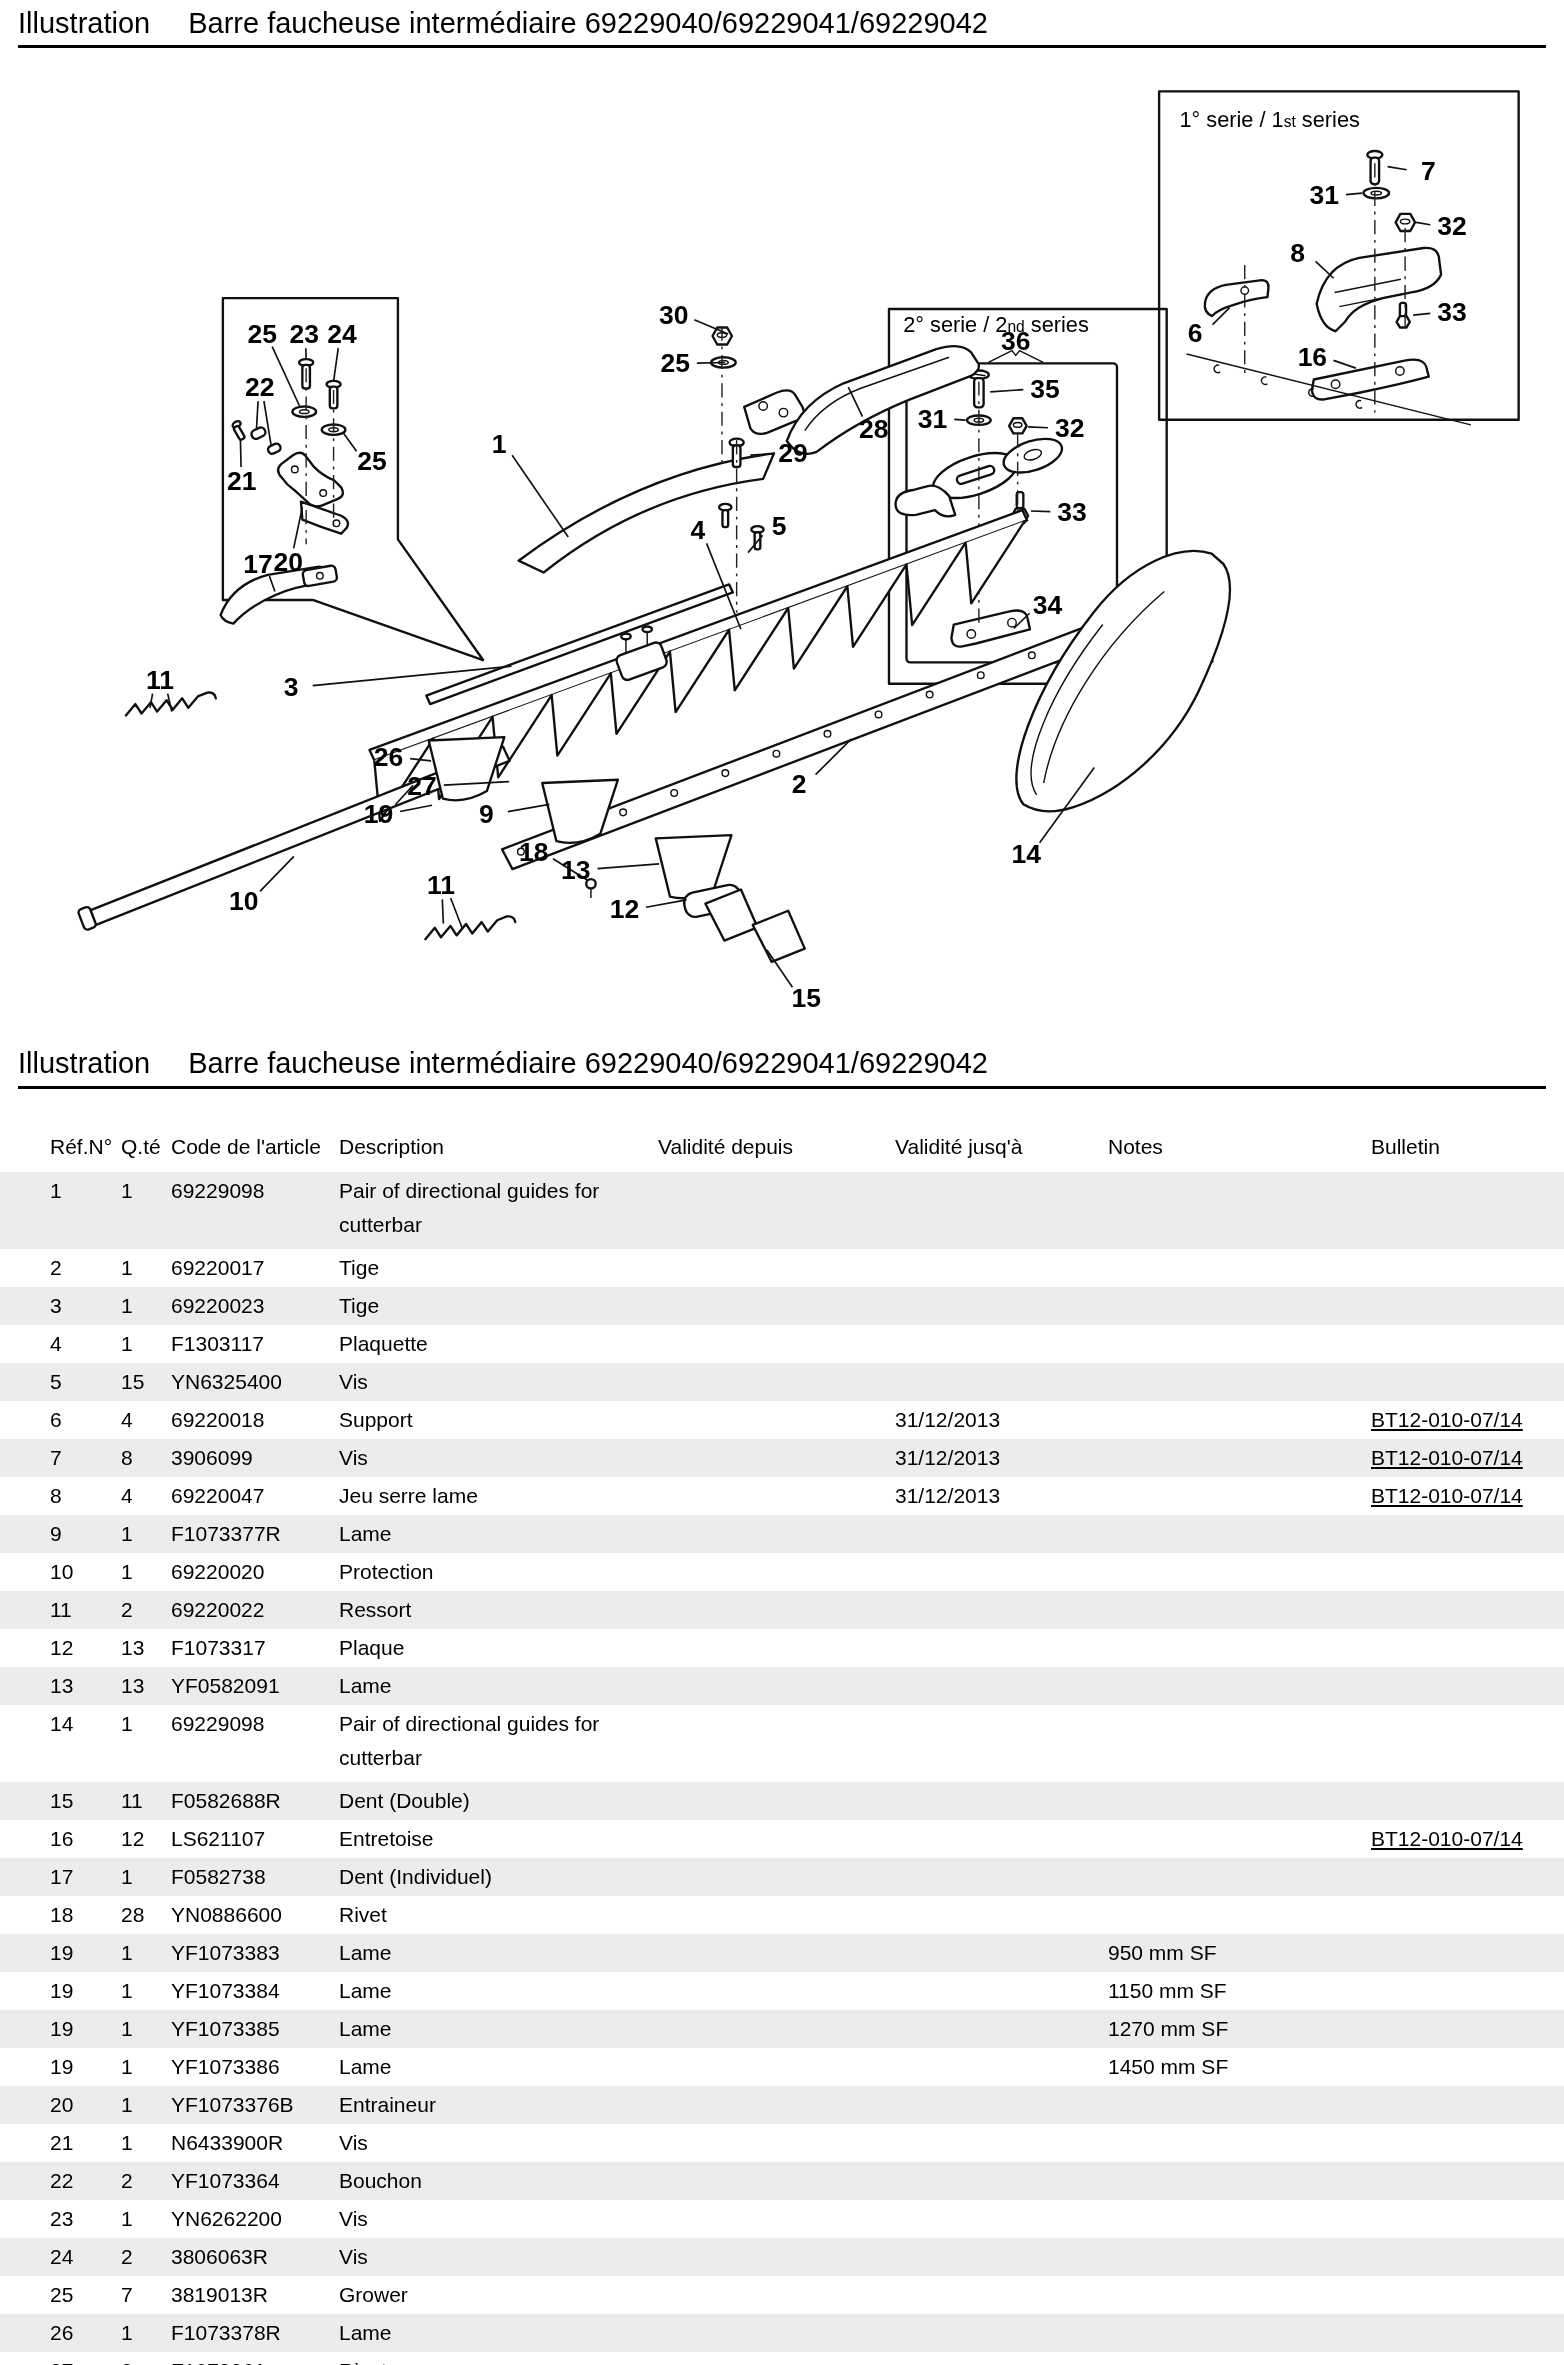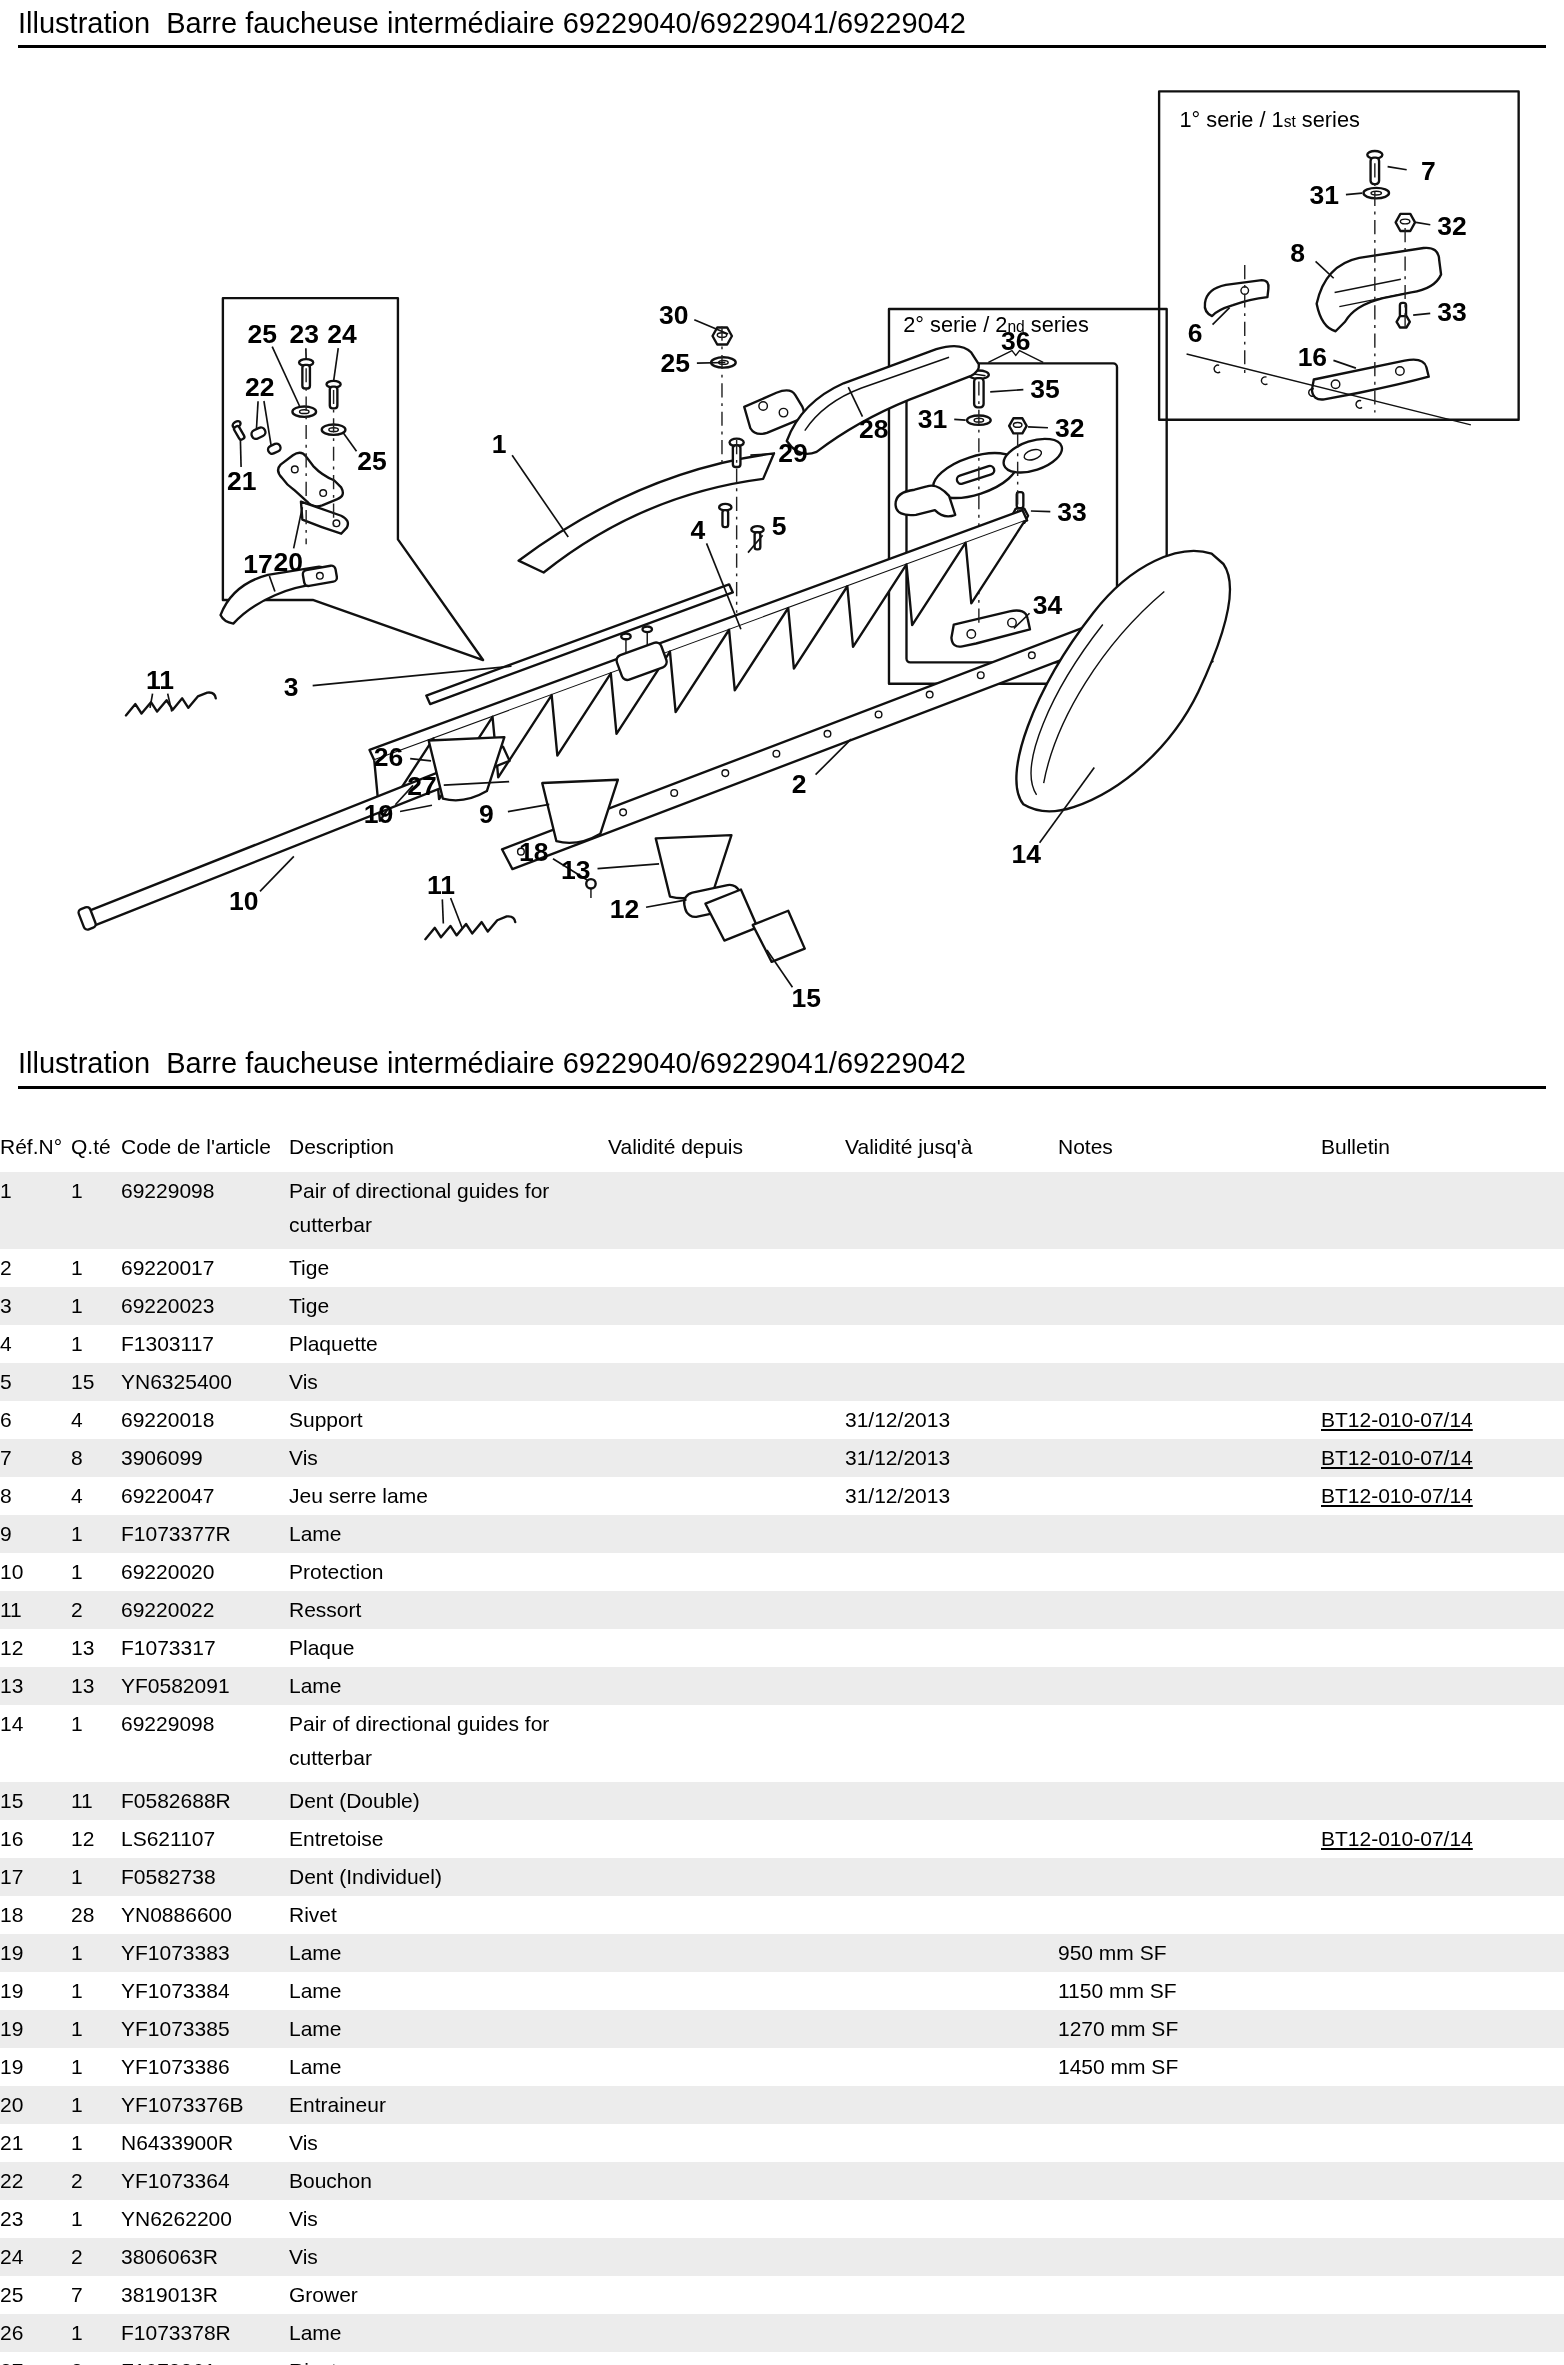--- a/index.html
+++ b/index.html
@@ -2,35 +2,35 @@
 <html style="font-size:7.6px"><head>
 <meta charset="utf-8">
 <style>
   html,body{margin:0;padding:0;}
   body{
     width:1564px;height:2737px;position:relative;overflow:hidden;
     background:#ffffff;color:#000;
     font-family:"Liberation Sans","DejaVu Sans",sans-serif;
   }
   .titleline{position:absolute;left:18px;font-size:29px;white-space:nowrap;color:#000;}
-  .titleline .t1{margin-right:16px;}
+  .titleline .t1{margin-right:38px;}
   .rule{position:absolute;left:18px;width:1528px;height:3.3px;background:#000;}
   #diagram{position:absolute;left:10px;top:52px;width:1564px;height:989px;}
   #diagram svg{width:100%;height:100%;display:block;}
   .ln{stroke:#101010;stroke-width:5;fill:none;stroke-linejoin:round;stroke-linecap:round;}
   .fw{stroke:#101010;stroke-width:5;fill:#ffffff;stroke-linejoin:round;}
   .thin{stroke:#101010;stroke-width:3;fill:none;}
   .dd{stroke:#222;stroke-width:3;fill:none;stroke-dasharray:30 12 6 12;}
   .leader{stroke:#101010;stroke-width:3.5;fill:none;}
   .callout{font-family:"Liberation Sans",sans-serif;font-size:56px;font-weight:bold;text-anchor:middle;fill:#000;}
   .seriestext{font-family:"Liberation Sans",sans-serif;font-size:46px;fill:#000;}
   .seriestext .sup{font-size:33px;}
   
   #tablewrap{position:absolute;left:0;top:1128px;width:1564px;}
-  .grid{display:grid;grid-template-columns:71px 50px 168px 319px 237px 213px 263px auto;}
+  .grid{display:grid;grid-template-columns:71px 50px 168px 319px 237px 213px 263px auto;padding-left:50px;}
   .hdr{height:44px;}
   .hdr .cell{font-size:21px;line-height:33px;}
   .row{min-height:38px;}
   .row.tall{min-height:77px;}
   .row.shaded{background:#ececec;}
   .cell{font-size:21px;line-height:34px;padding-top:2.4px;white-space:nowrap;overflow:visible;}
   .cell.desc{white-space:pre-line;}
   .cell.bulletin{overflow:hidden;text-decoration:underline;}
 </style>
 </head>

